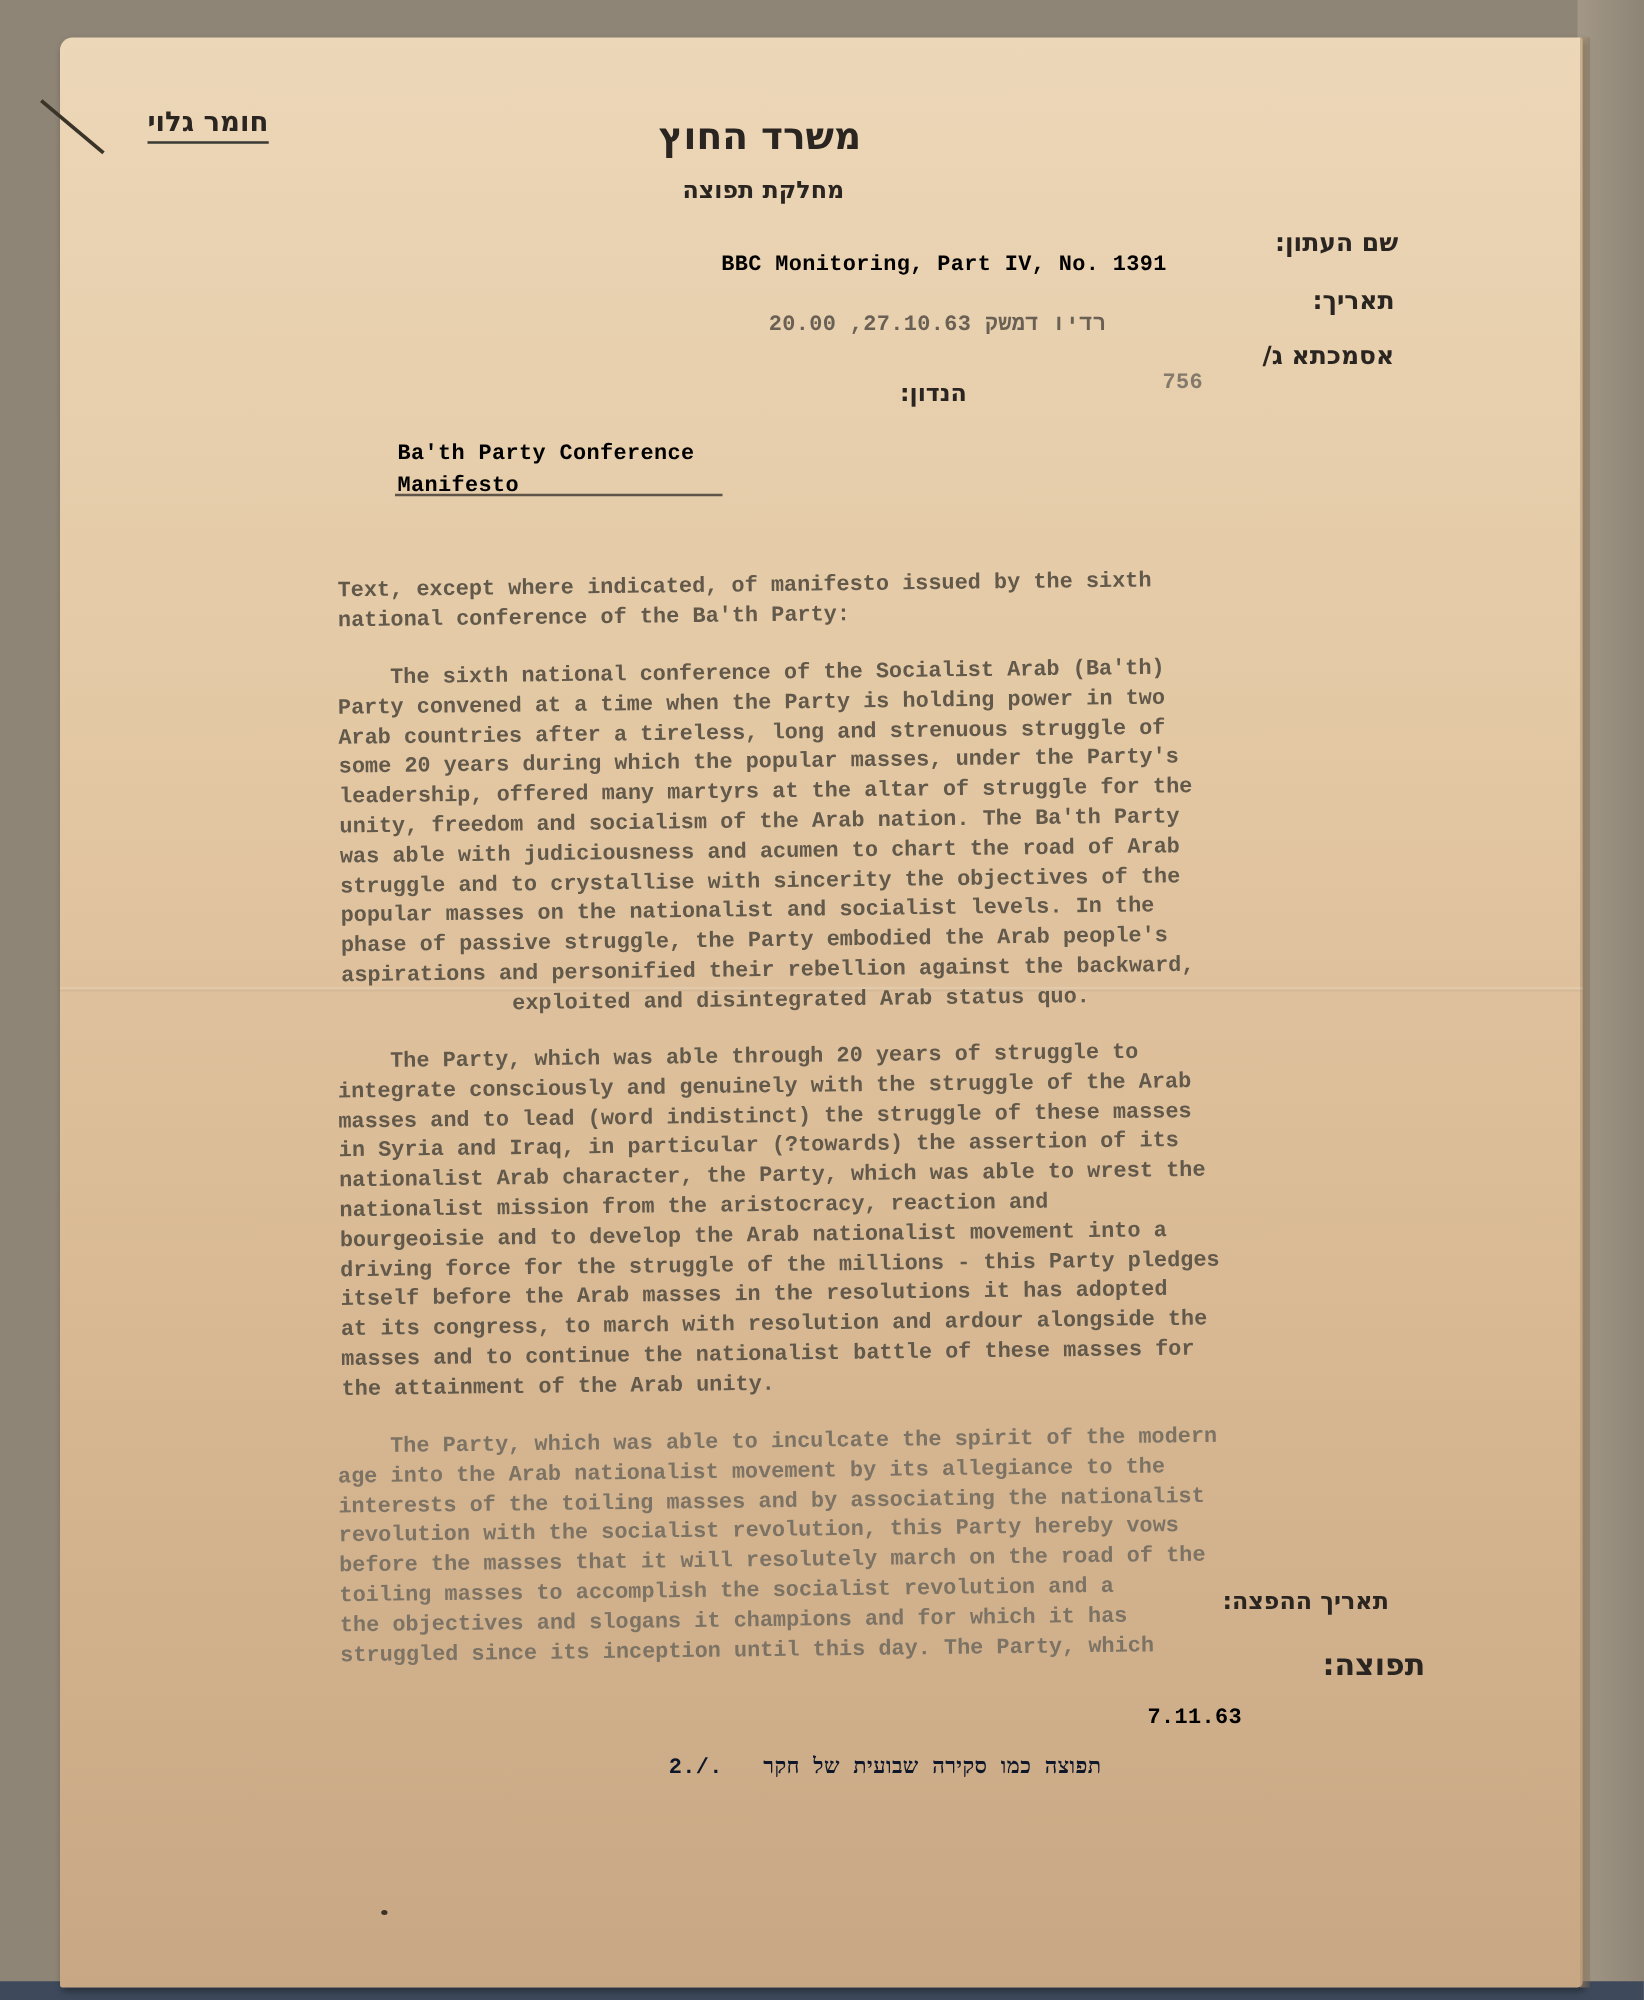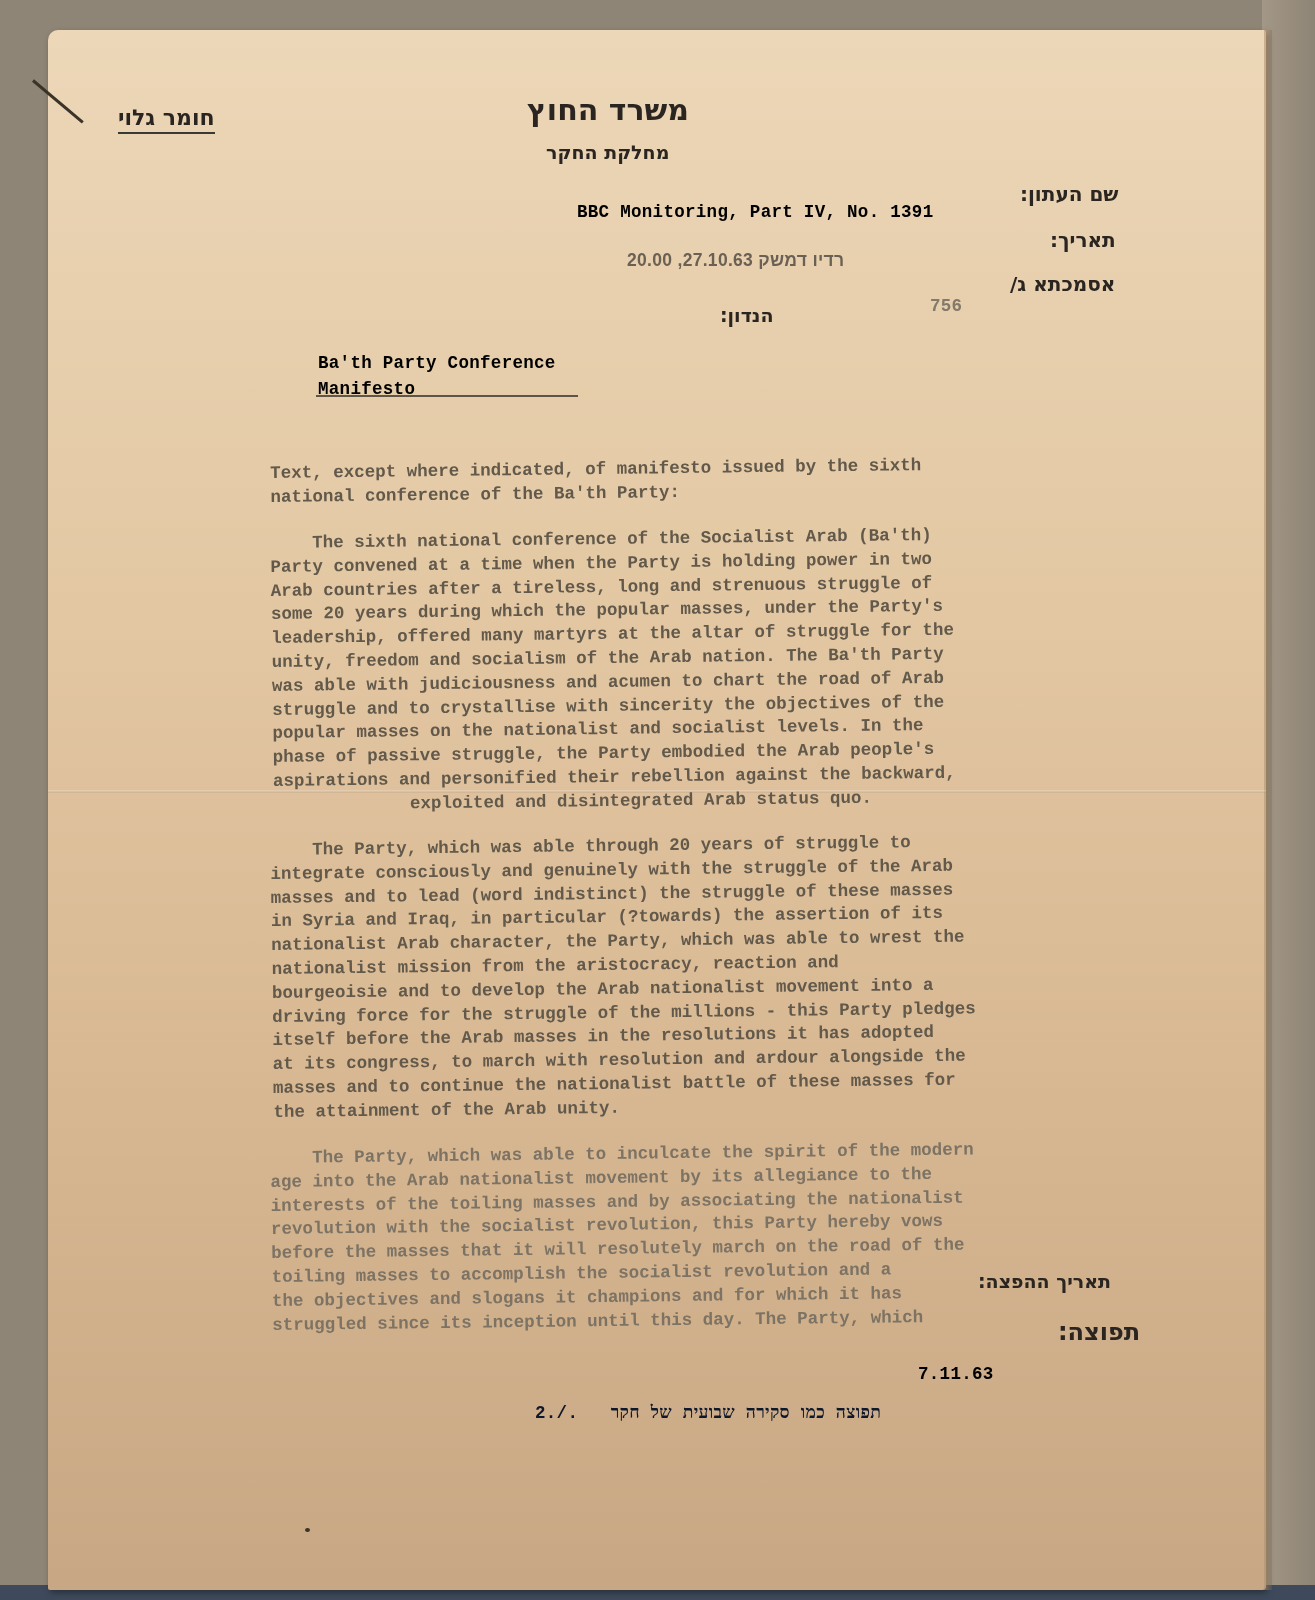--- a/index.html
+++ b/index.html
@@ -39,33 +39,32 @@
       font-weight: bold; position: absolute; white-space: nowrap;
     }
     .type {
       position: absolute; white-space: pre; color: #5e5548;
       font-family: "Liberation Mono", monospace; font-weight: bold;
       font-size: 17.5px; letter-spacing: 0.3px;
     }
     .classification {
       left: 118px; top: 86px; font-size: 22px; padding-bottom: 2px;
       border-bottom: 2px solid #3a3a34;
-      margin-top: 19px;
     }
     .ministry { left: 527px; top: 92px; font-size: 30px; }
     .department { left: 546px; top: 141px; font-size: 19px; }
     .label-newspaper { left: 1020px; top: 182px; font-size: 20px; }
     .label-date { left: 1050px; top: 228px; font-size: 20px; }
     .label-reference { left: 1010px; top: 272px; font-size: 20px; }
     .label-subject { left: 720px; top: 304px; font-size: 19px; }
     .label-dist-date { left: 978px; top: 1270px; font-size: 19px; }
     .label-distribution { left: 1058px; top: 1318px; font-size: 24px; }
     .source { left: 577px; top: 202px; color: #000000; }
     .date-line { left: 615px; top: 250px; color: #6a6154; }
-    .date-line .heb-inline { font-family: Liberation Sans, sans-serif; margin-left: 12px; }
+    .date-line .heb-inline { font-family: Liberation Mono, monospace; }
     .refnum { left: 930px; top: 296px; color: #847a6b; }
     .subject {
       left: 318px; top: 350px; color: #000000; line-height: 26px;
     }
     .subject-rule {
       position: absolute; left: 316px; top: 395px; width: 262px; height: 2px;
       background: #5e5548;
     }
     .body-text {
       position: absolute; left: 270px; top: 462px; width: 830px;
@@ -89,21 +88,21 @@
 <div class="backdrop-right"></div>
 <div class="backdrop-bottom"></div>
 
 <div class="paper"></div>
 <div class="fold"></div>
 
 <div class="slash"></div>
 
 <div class="heb classification">חומר גלוי</div>
 <div class="heb ministry">משרד החוץ</div>
-<div class="heb department">מחלקת החקר</div>
+<div class="heb department">מחלקת תפוצה</div>
 
 <div class="heb label-newspaper">שם העתון:</div>
 <div class="type source">BBC Monitoring, Part IV, No. 1391</div>
 
 <div class="heb label-date">תאריך:</div>
 <div class="type date-line"><span class="heb-inline" style="direction:rtl; unicode-bidi:embed;">רדיו דמשק 27.10.63, 20.00</span></div>
 
 <div class="heb label-reference">אסמכתא ג/</div>
 <div class="type refnum">756</div>
 

